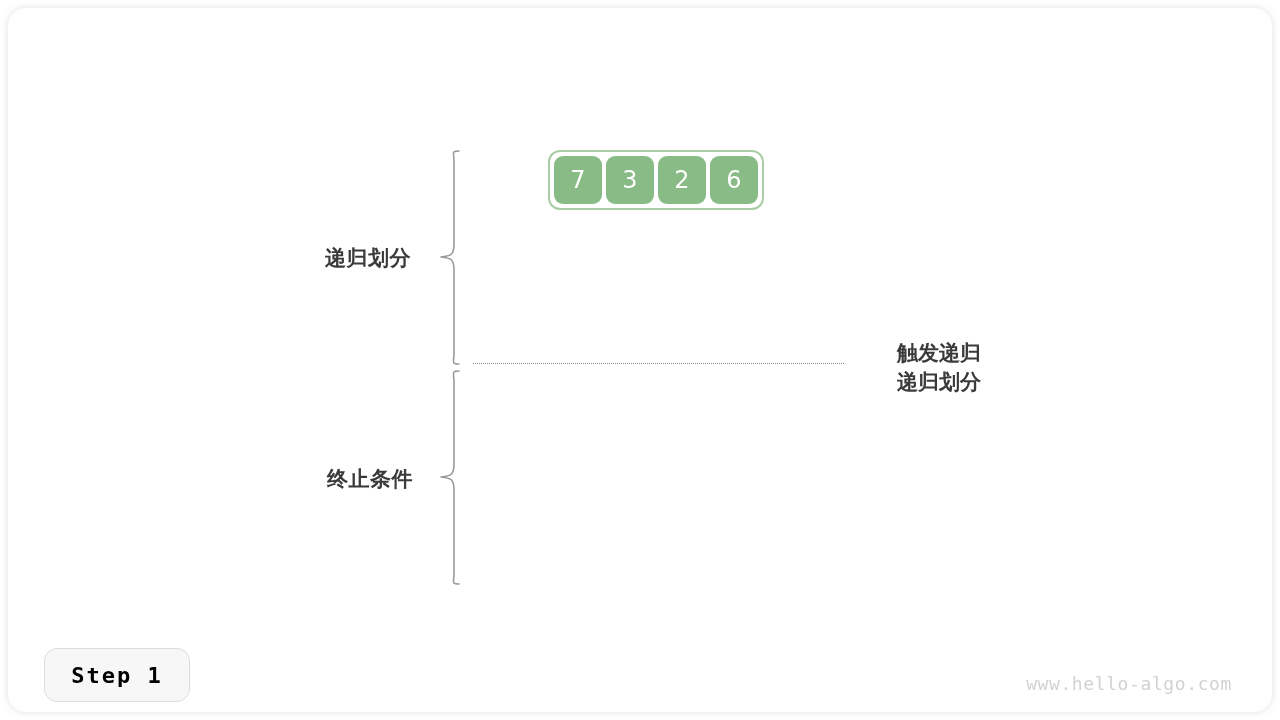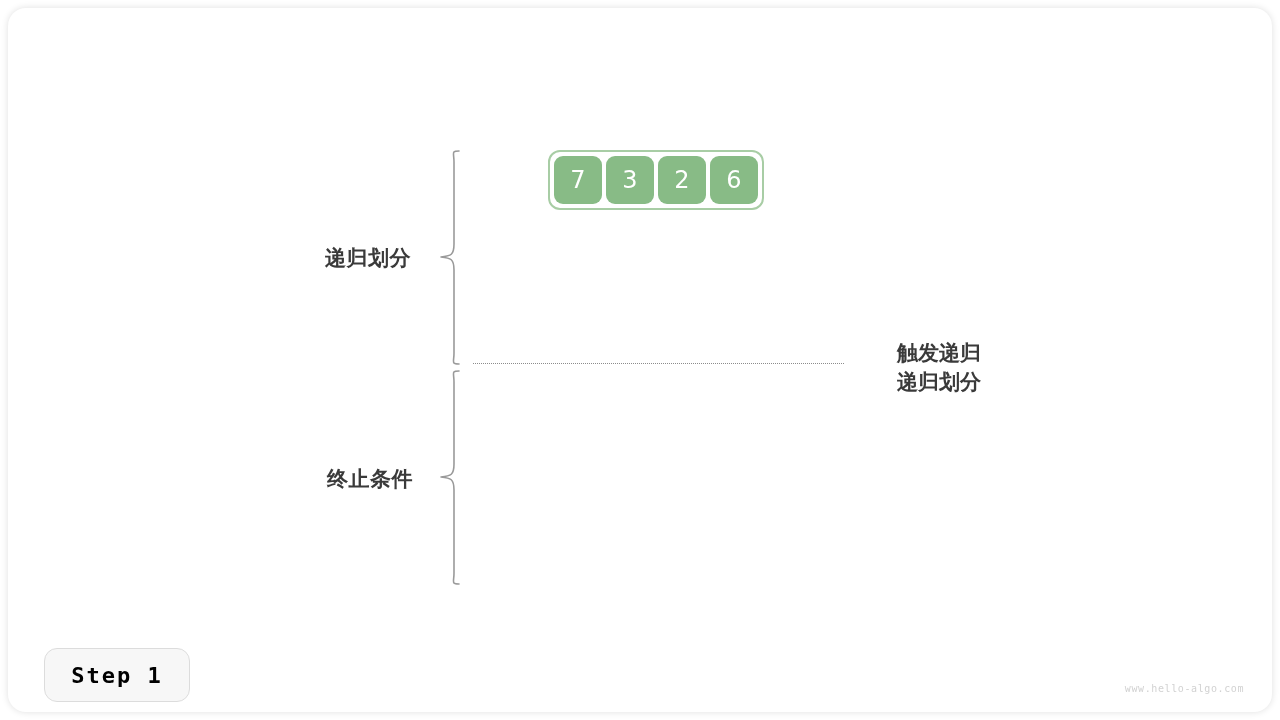--- a/index.html
+++ b/index.html
@@ -120,24 +120,24 @@
     color: #000000;
     font-size: 22px;
     font-weight: bold;
     letter-spacing: 2px;
     font-family: "DejaVu Sans Mono", "Liberation Mono", monospace;
   }
 
   
   .watermark {
     position: absolute;
-    right: 28px;
+    right: 40px;
     bottom: 18px;
     color: #d2d2d2;
-    font-size: 10px;
+    font-size: 18px;
     letter-spacing: 0.6px;
     font-family: "DejaVu Sans Mono", "Liberation Mono", monospace;
     text-align: center;
   }
 </style>
 </head>
 <body>
 
 <div class="page">
 

